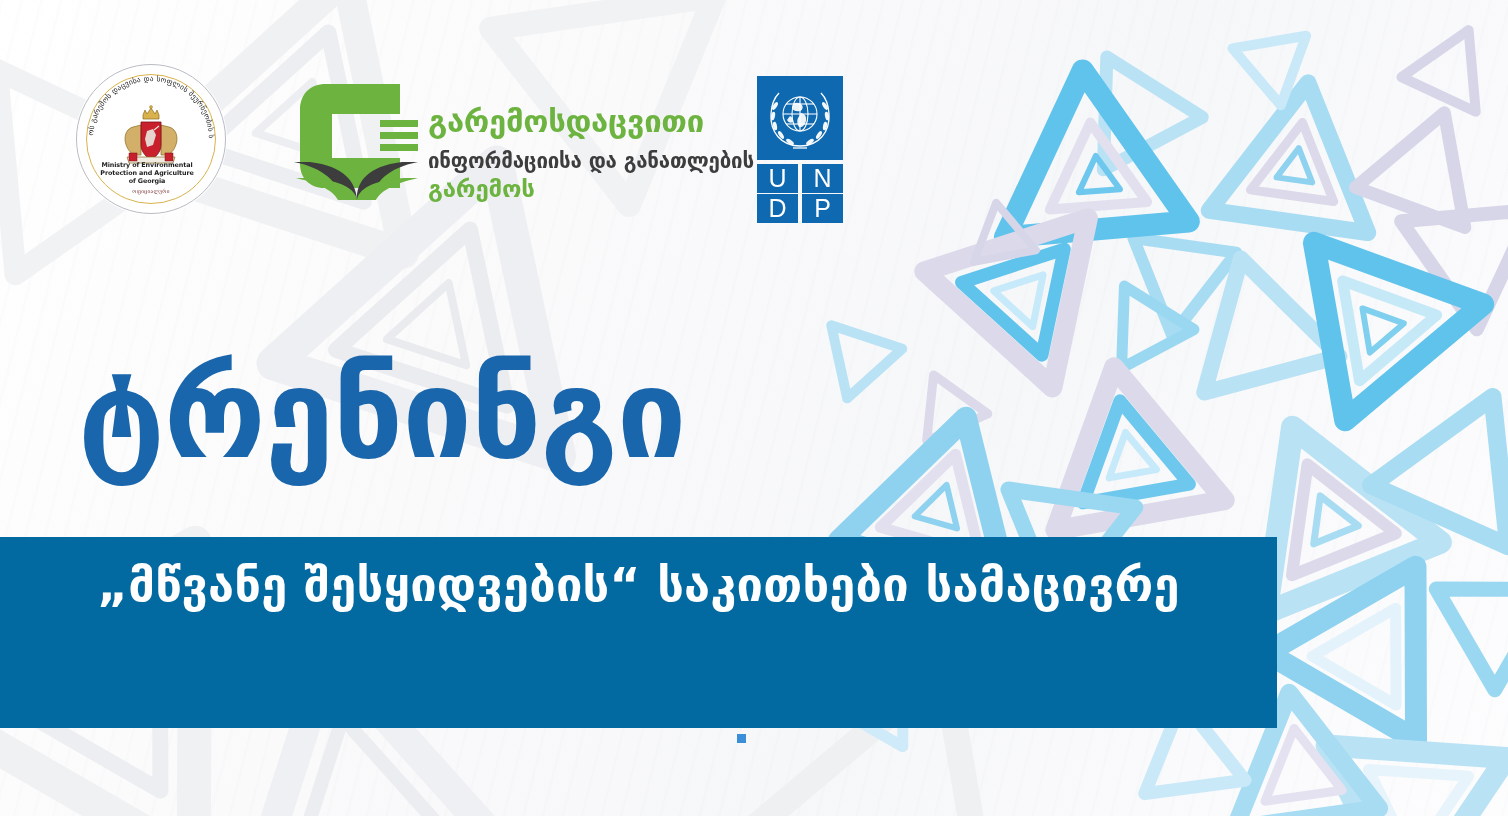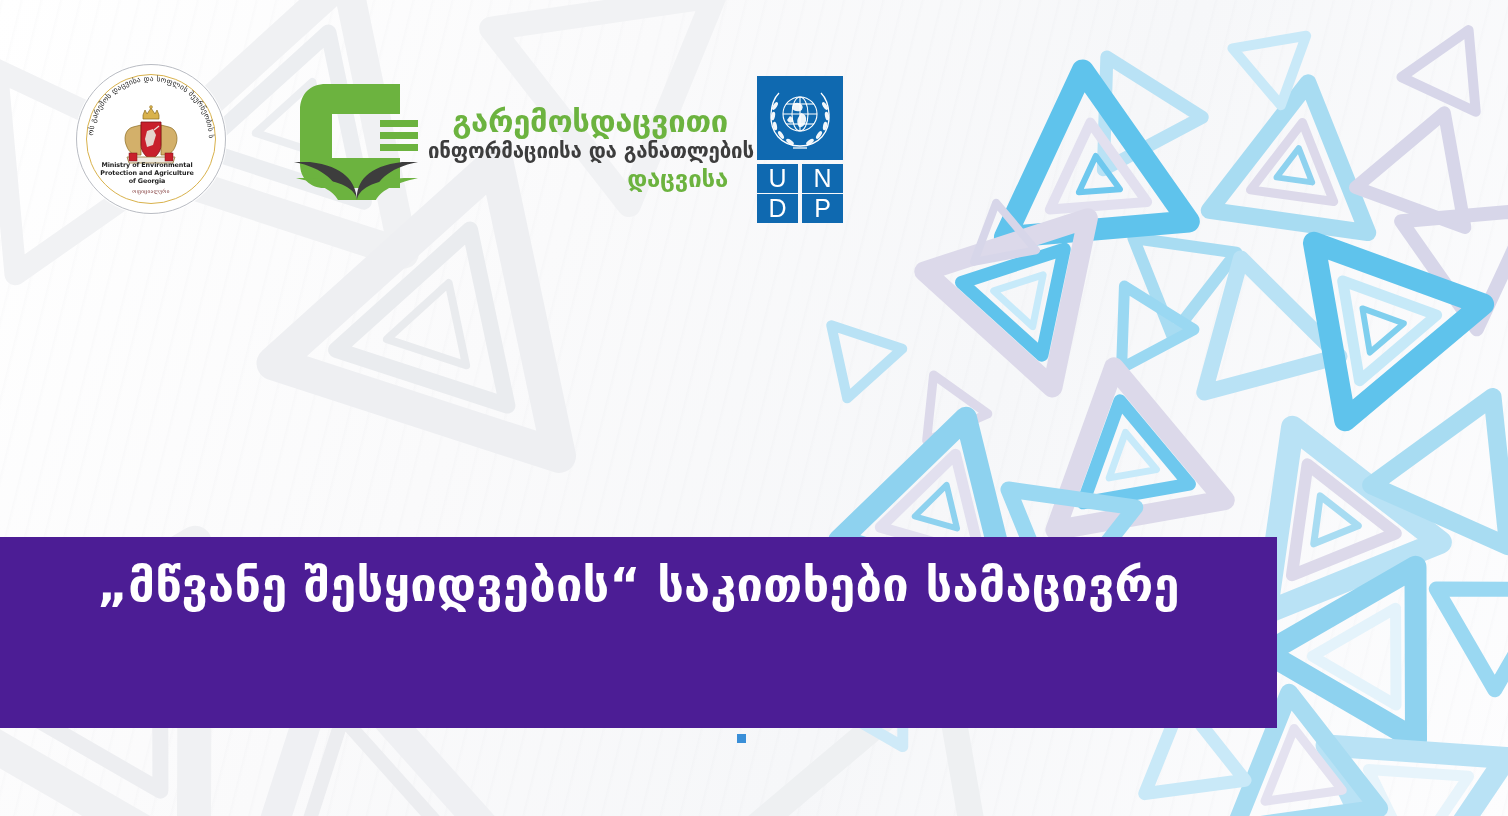--- a/index.html
+++ b/index.html
@@ -121,38 +121,37 @@
     position: absolute;
     left: 0; top: 0;
     width: 130px;
     height: 122px;
   }
   .eiec-text {
     position: absolute;
     left: 136px;
     top: 28px;
     width: 300px;
-    text-align: right;
   }
   .eiec-l1 {
     font-size: 31px;
     font-weight: bold;
     color: #6cb33f;
     line-height: 1.0;
     letter-spacing: -0.3px;
     white-space: nowrap;
   }
   .eiec-l2 {
     font-size: 20.5px;
     font-weight: bold;
     color: #3d3d3d;
     line-height: 1.25;
     letter-spacing: -0.2px;
     white-space: nowrap;
-    margin-top: 2px;
+    margin-top: 12px;
   }
   .eiec-l3 {
     font-size: 24px;
     font-weight: bold;
     color: #6cb33f;
     line-height: 1.1;
     letter-spacing: -0.2px;
     white-space: nowrap;
     margin-top: 1px;
   }
@@ -202,21 +201,21 @@
     white-space: nowrap;
   }
 
   
   .banner {
     position: absolute;
     left: 0;
     top: 537px;
     width: 1277px;
     height: 191px;
-    background: #4c1d95;
+    background: #0369a1;
   }
   .banner-inner {
     position: absolute;
     left: 0; right: 0;
     top: 16px;
     text-align: center;
     color: #ffffff;
   }
   .banner-line {
     font-size: 47px;
@@ -458,21 +457,21 @@
 
         <path d="M65 122 C64 104 76 88 110 84 L126 84 C96 90 82 104 80 122 Z" fill="#3d3d3d"></path>
         <path d="M65 122 C64 104 52 88 18 84 L2 84 C32 90 46 104 50 122 Z" fill="#3d3d3d"></path>
 
         <path d="M65 122 C66 112 80 102 112 100 L126 100 C100 106 88 114 84 122 Z" fill="#6cb33f"></path>
         <path d="M65 122 C64 112 50 102 18 100 L4 100 C30 106 42 114 46 122 Z" fill="#6cb33f"></path>
       </svg>
       <div class="eiec-text">
         <div class="eiec-l1">გარემოსდაცვითი</div>
         <div class="eiec-l2">ინფორმაციისა და განათლების</div>
-        <div class="eiec-l3">დაცვისა</div>
+        <div class="eiec-l3">გარემოს</div>
       </div>
     </div>
 
     <div class="undp">
       <div class="undp-emblem">
         <svg viewBox="0 0 86 84" width="86" height="84">
           <g fill="none" stroke="#ffffff" stroke-width="1.1">
             <circle cx="43" cy="38" r="17"></circle>
             <ellipse cx="43" cy="38" rx="8" ry="17"></ellipse>
             <line x1="26" y1="38" x2="60" y2="38"></line>
@@ -506,20 +505,21 @@
           <path d="M36 72 L50 72" stroke="#ffffff" stroke-width="1.3"></path>
         </svg>
       </div>
       <div class="undp-cell undp-u">U</div>
       <div class="undp-cell undp-n">N</div>
       <div class="undp-cell undp-d">D</div>
       <div class="undp-cell undp-p">P</div>
     </div>
   </div>
 
+  <div class="headline">ტრენინგი</div>
 
   <div class="banner">
     <div class="banner-inner">
       <div class="banner-line">„მწვანე შესყიდვების“ საკითხები სამაცივრე</div>
     </div>
   </div>
 
   <div class="blue-dot"></div>
 
 </div>

